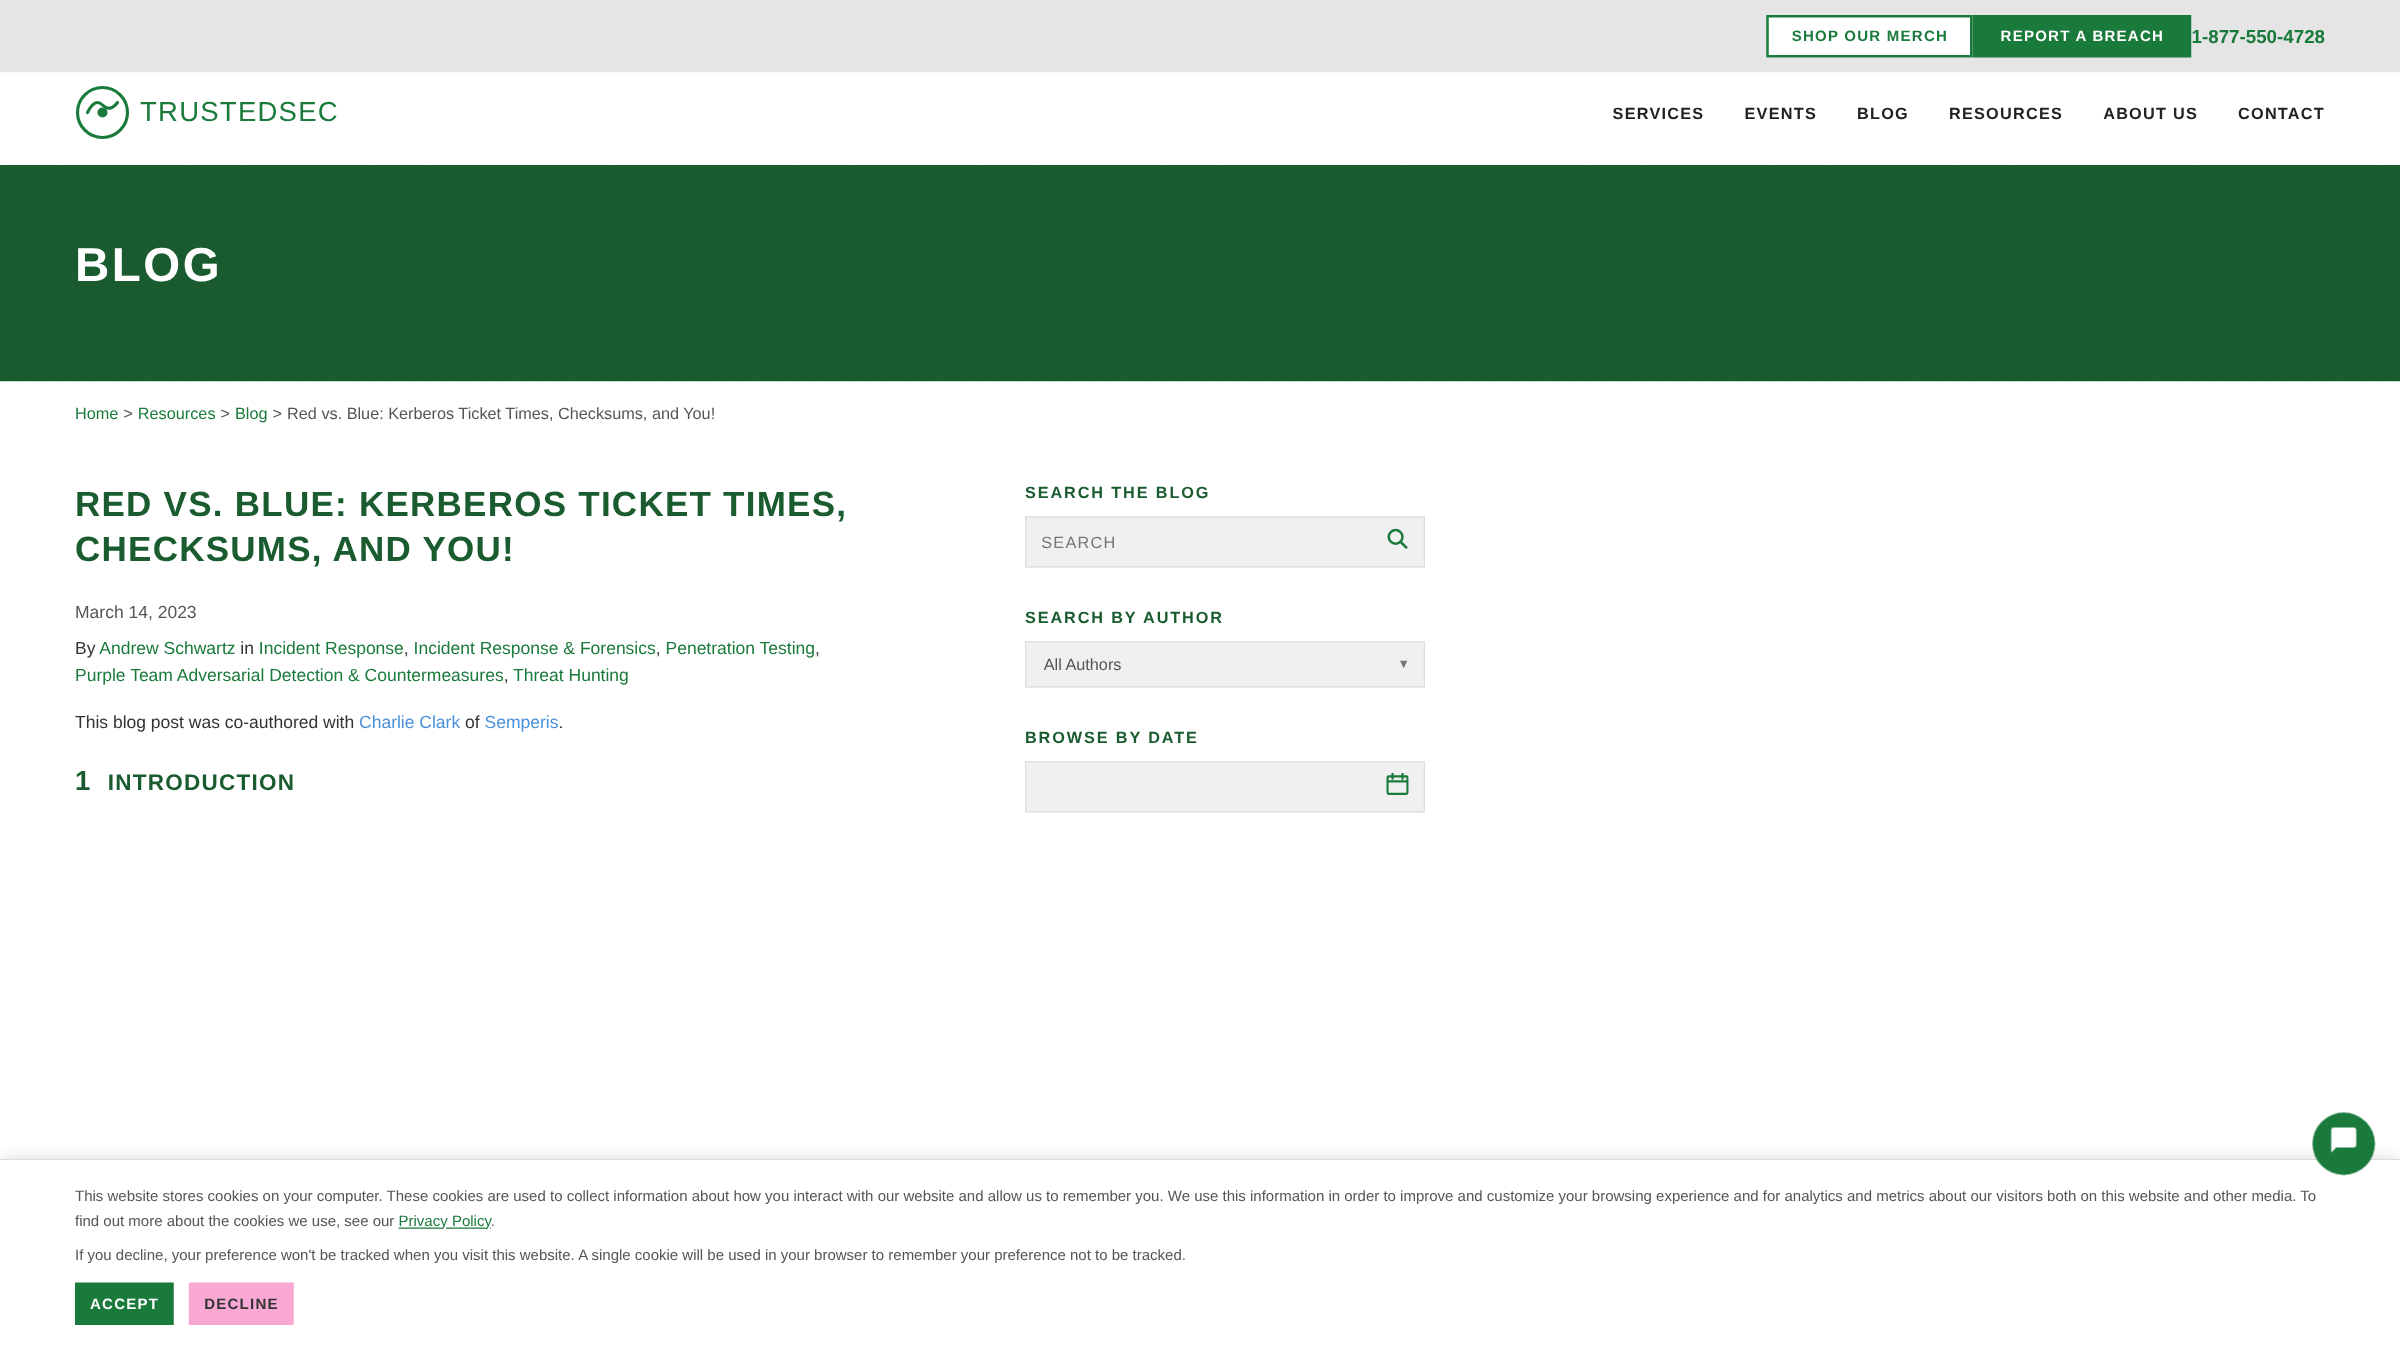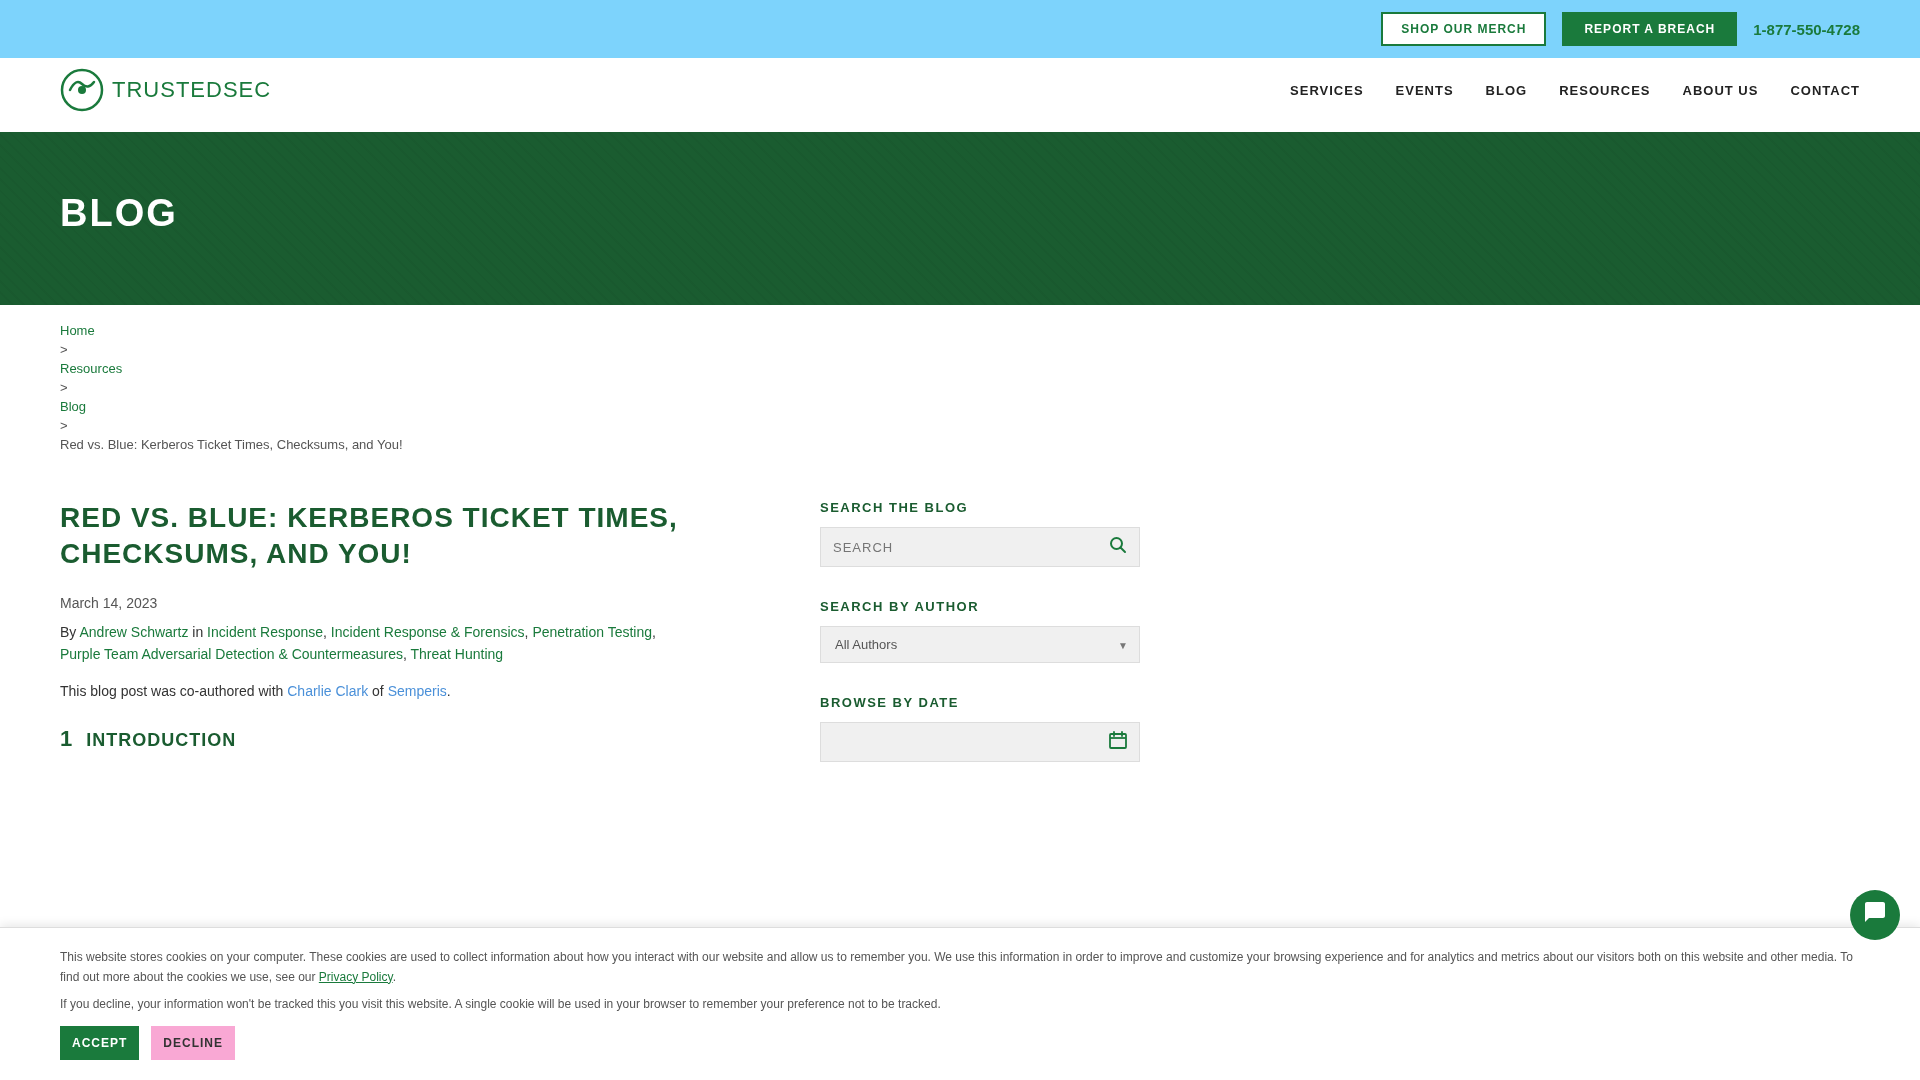--- a/index.html
+++ b/index.html
@@ -4,22 +4,21 @@
   <style>
     * { margin: 0; padding: 0; box-sizing: border-box; }
     body { font-family: Arial, sans-serif; background: #fff; color: #333; font-size: 14px; }
 
     
     .top-bar {
       display: flex;
       justify-content: flex-end;
       align-items: center;
       padding: 12px 60px;
-      gap: 16px;
-      background: #7dd3fc;
+      background: #e5e5e5;
     }
     .btn-merch {
       border: 2px solid #1a7a3c;
       color: #1a7a3c;
       background: #fff;
       padding: 8px 18px;
       font-size: 12px;
       font-weight: 700;
       letter-spacing: 1px;
       cursor: pointer;
@@ -103,21 +102,20 @@
     }
 
     
     .breadcrumb {
       padding: 18px 60px;
       font-size: 13px;
       color: #555;
       display: flex;
       align-items: flex-start;
       gap: 4px;
-      flex-direction: column;
     }
     .breadcrumb a {
       color: #1a7a3c;
       text-decoration: none;
       font-size: 13px;
     }
     .breadcrumb span { color: #555; }
 
     
     .content-area {
@@ -432,21 +430,21 @@
         </span>
       </div>
     </div>
   </div>
 </div>
 
 <div class="cookie-banner">
   <p class="cookie-text">
     <span>This website stores cookies on your computer. These cookies are used to collect information about how you interact with our website and allow us to remember you. We use this information in order to improve and customize your browsing experience and for analytics and metrics about our visitors both on this website and other media. To find out more about the cookies we use, see our </span><a href="#">Privacy Policy</a><span>.</span>
   </p>
-  <p class="cookie-text">If you decline, your information won't be tracked this you visit this website. A single cookie will be used in your browser to remember your preference not to be tracked.</p>
+  <p class="cookie-text">If you decline, your preference won't be tracked when you visit this website. A single cookie will be used in your browser to remember your preference not to be tracked.</p>
   <div class="cookie-buttons">
     <button class="btn-accept">ACCEPT</button>
     <button class="btn-decline">DECLINE</button>
   </div>
 </div>
 
 <div class="chat-bubble">
   <span class="chat-icon">
     <svg width="24" height="24" viewBox="0 0 24 24" fill="none">
       <path d="M20 2H4C2.9 2 2 2.9 2 4V22L6 18H20C21.1 18 22 17.1 22 16V4C22 2.9 21.1 2 20 2Z" fill="white"></path>

